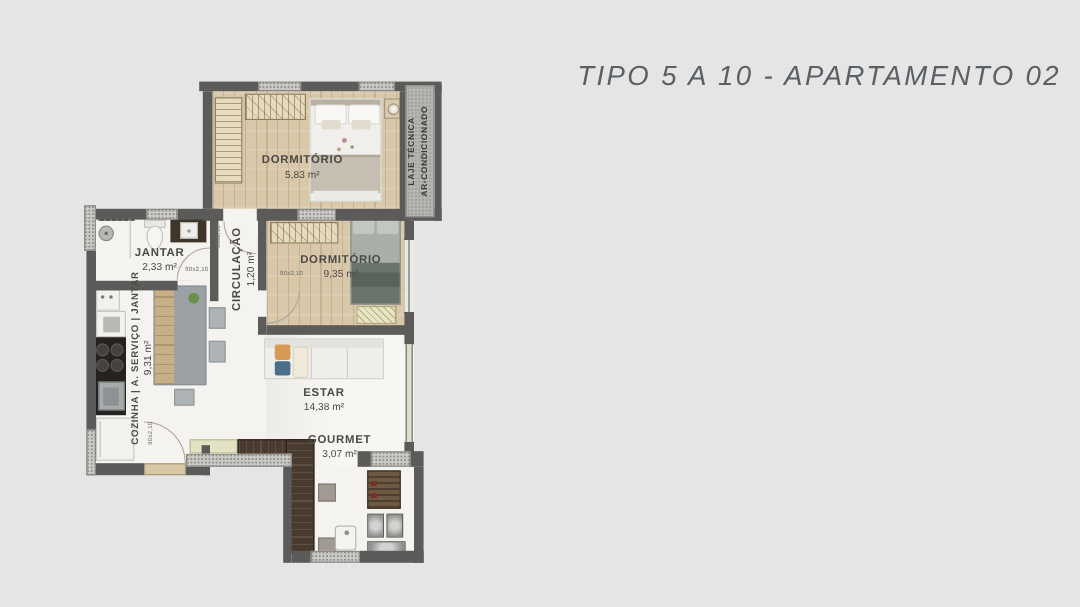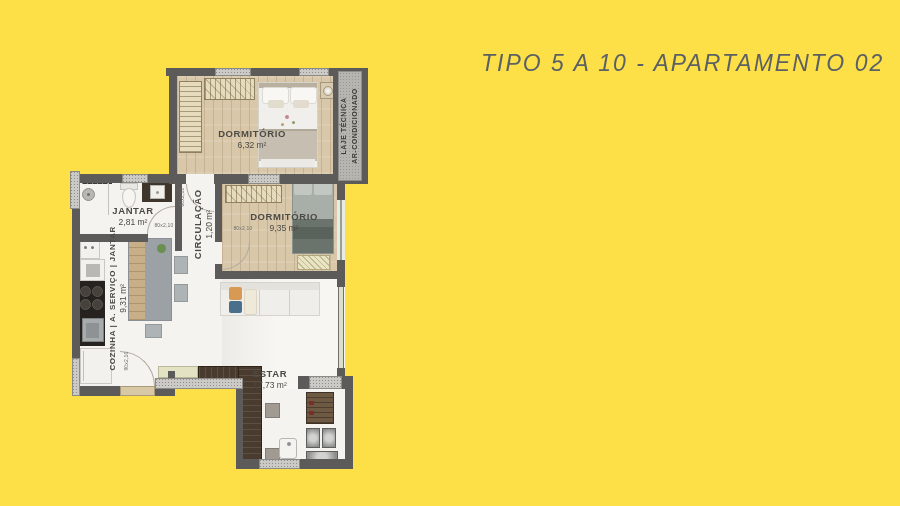--- a/index.html
+++ b/index.html
@@ -1,21 +1,21 @@
 <!DOCTYPE html>
 <html><head>
 <meta charset="utf-8">
 <style>
   html,body{margin:0;padding:0;}
   body{
     width:900px;height:506px;overflow:hidden;background:#ffffff;
     font-family:"Liberation Sans", sans-serif;position:relative;
   }
   .abs{position:absolute;}
-  .canvas{position:absolute;left:0;top:0;width:900px;height:506px;background:#fde047;}
+  .canvas{position:absolute;left:0;top:0;width:900px;height:506px;background:#e5e5e5;}
   .title{
     position:absolute;left:481px;top:50px;margin:0;
     font-size:23px;font-style:italic;font-weight:400;letter-spacing:2px;
     color:#5b6065;white-space:nowrap;
   }
   .plan{position:absolute;left:62px;top:28px;width:312px;height:452px;}
   .wall{position:absolute;background:#5c5b59;}
   .hatch{
     position:absolute;background-color:#cbcac6;
     background-image:radial-gradient(#8f8e8a 0.6px, transparent 0.9px);
@@ -217,41 +217,45 @@
       <span>AR-CONDICIONADO</span>
     </div>
 
     <div class="arc" style="left:124px;top:156px;width:28px;height:28px;border-left:1px solid #b0aba0;border-bottom:1px solid #b0aba0;border-bottom-left-radius:100%;"></div>
     <div class="arc" style="left:160px;top:214px;width:28px;height:28px;border-right:1px solid #b0aba0;border-bottom:1px solid #b0aba0;border-bottom-right-radius:100%;"></div>
     <div class="arc" style="left:85px;top:178px;width:28px;height:28px;border-top:1px solid #b0aba0;border-left:1px solid #b0aba0;border-top-left-radius:100%;"></div>
     <div class="arc" style="left:58px;top:323px;width:35px;height:35px;border-top:1px solid #b0aba0;border-right:1px solid #b0aba0;border-top-right-radius:100%;"></div>
 
     <div class="lbl" style="left:130px;top:100px;width:120px;">
       <span class="nm">DORMITÓRIO</span>
-      <span class="ar">6,32 m²</span>
+      <span class="ar">5,83 m²</span>
     </div>
     <div class="lbl" style="left:162px;top:183px;width:120px;">
       <span class="nm">DORMITÓRIO</span>
       <span class="ar">9,35 m²</span>
     </div>
     <div class="lbl" style="left:11px;top:177px;width:120px;">
       <span class="nm">JANTAR</span>
-      <span class="ar">2,81 m²</span>
+      <span class="ar">2,33 m²</span>
     </div>
     <div class="lbl rot" style="left:96px;top:185px;width:90px;">
       <span class="nm">CIRCULAÇÃO</span>
       <span class="ar">1,20 m²</span>
     </div>
     <div class="lbl rot" style="left:-19px;top:260px;width:150px;">
       <span class="nm" style="font-size:8px;">COZINHA | A. SERVIÇO | JANTAR</span>
       <span class="ar">9,31 m²</span>
     </div>
-    <div class="lbl" style="left:148px;top:294px;width:120px;margin-top:46px;">
+    <div class="lbl" style="left:148px;top:294px;width:120px;">
       <span class="nm">ESTAR</span>
-      <span class="ar">17,73 m²</span>
+      <span class="ar">14,38 m²</span>
+    </div>
+    <div class="lbl" style="left:161px;top:333px;width:120px;">
+      <span class="nm">GOURMET</span>
+      <span class="ar">3,07 m²</span>
     </div>
 
     <div class="tiny rot" style="left:105px;top:166px;width:30px;">80x2,10</div>
     <div class="tiny" style="left:163px;top:197px;width:36px;">80x2,10</div>
     <div class="tiny" style="left:87px;top:194px;width:30px;">80x2,10</div>
     <div class="tiny rot" style="left:49px;top:330px;width:30px;">90x2,10</div>
 
   </div>
 </div>
 

